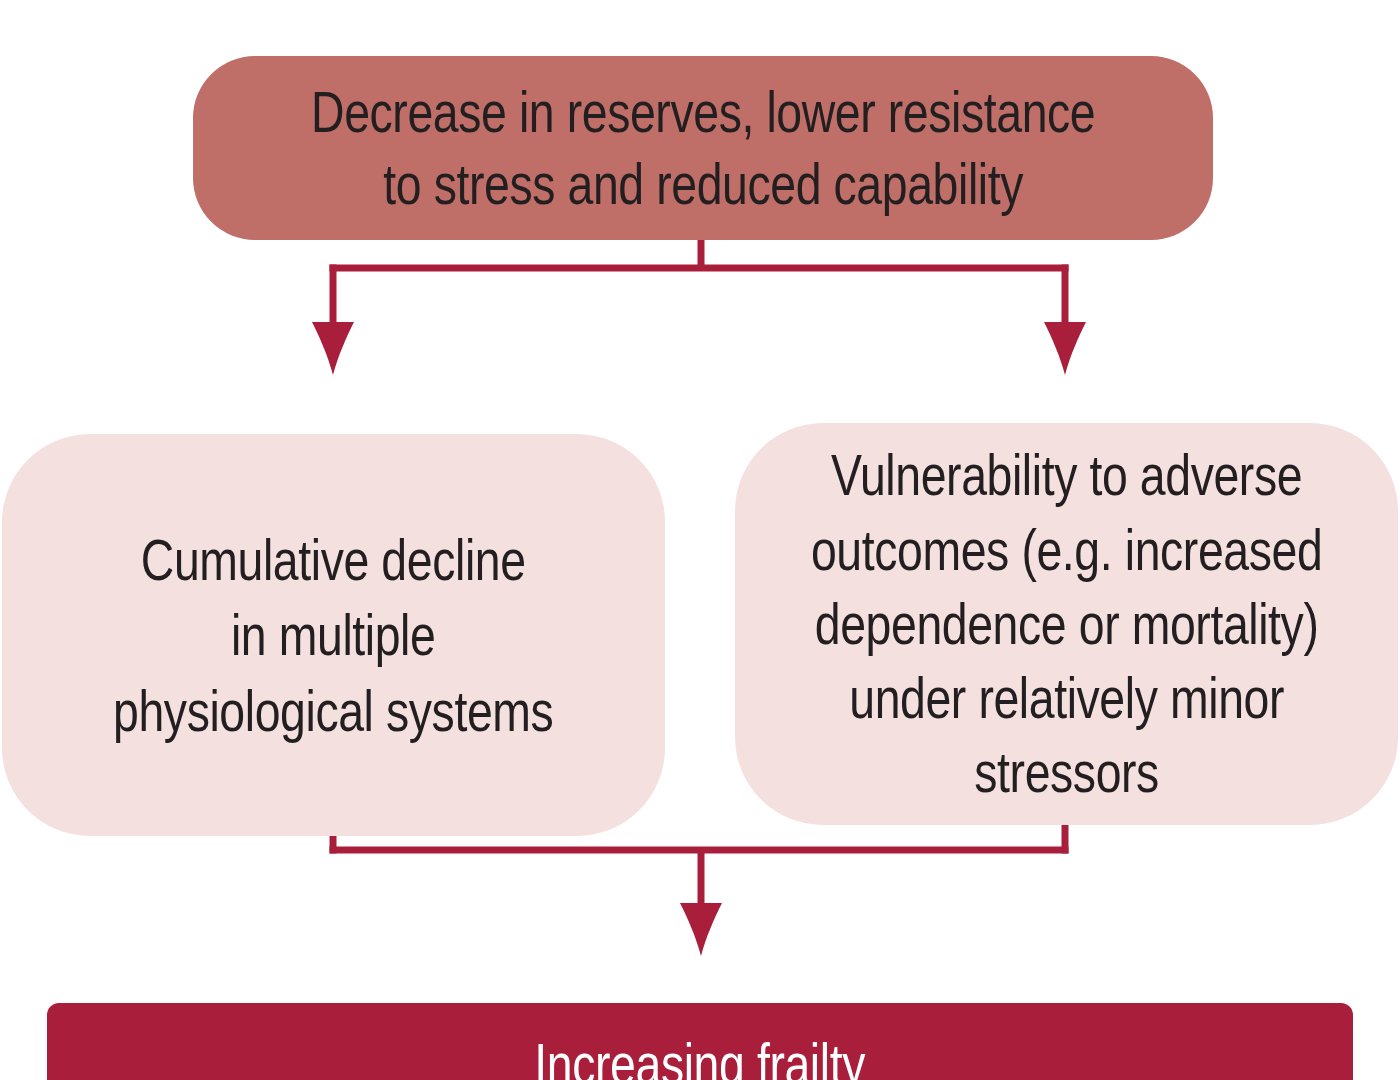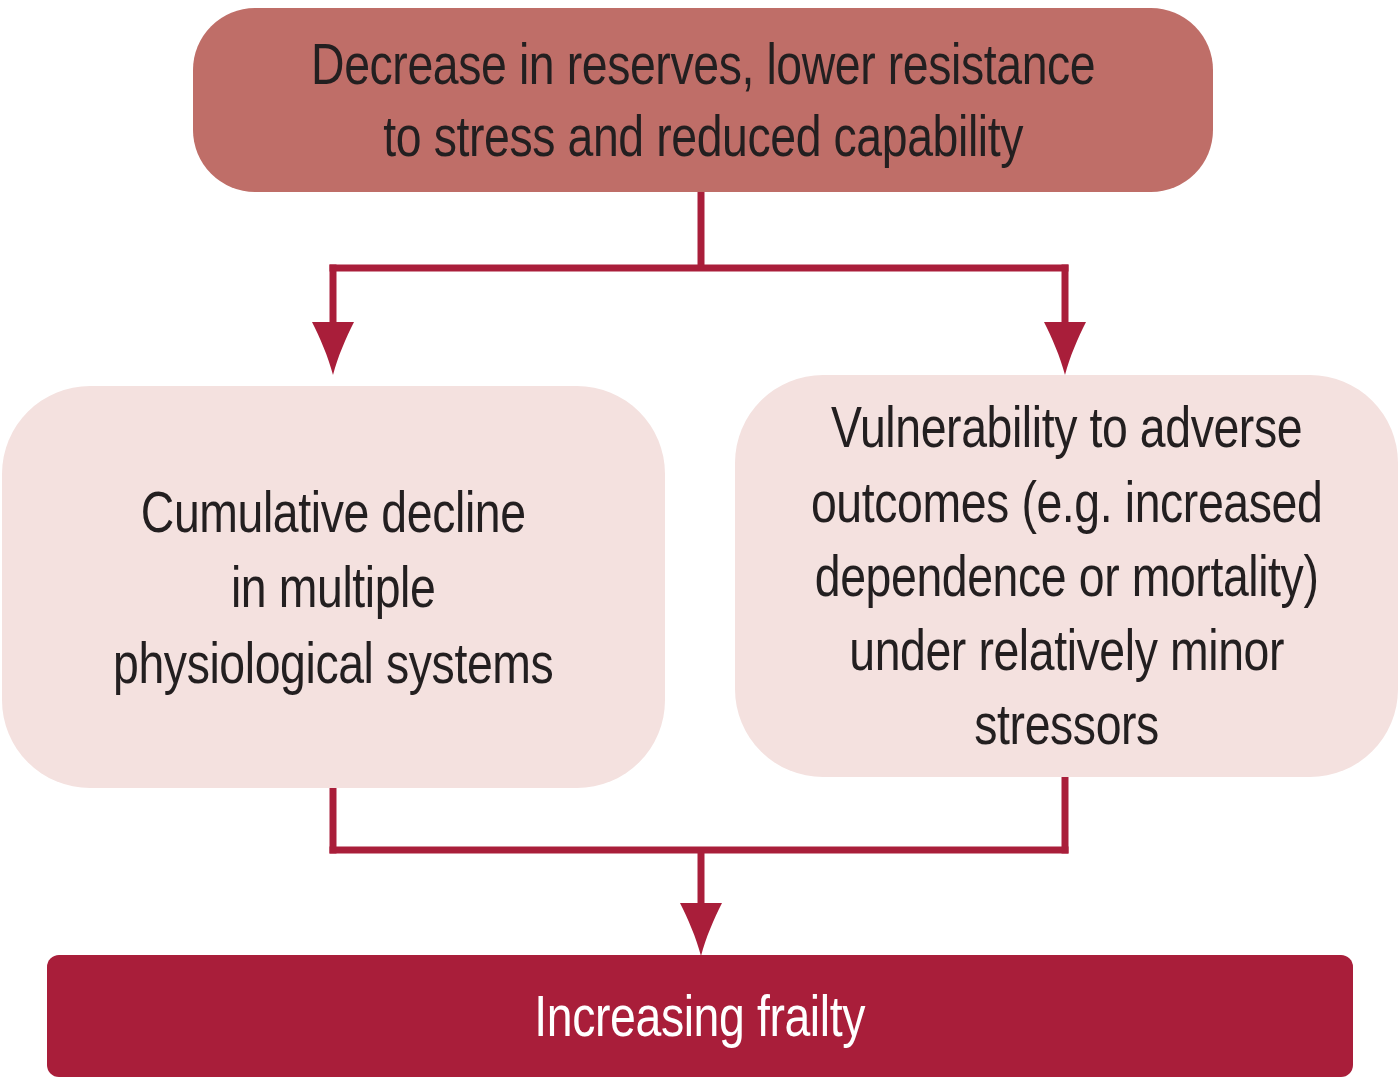--- a/index.html
+++ b/index.html
@@ -21,20 +21,21 @@
     overflow: hidden;
     background: var(--bg);
   }
 
   .node {
     position: absolute;
     display: flex;
     align-items: center;
     justify-content: center;
     text-align: center;
+    margin-top: 48px;
   }
 
   .node-text {
     white-space: pre-line;
     transform: scaleX(0.8);
     transform-origin: 50% 50%;
     letter-spacing: -0.5px;
     color: var(--text-dark);
   }
 

